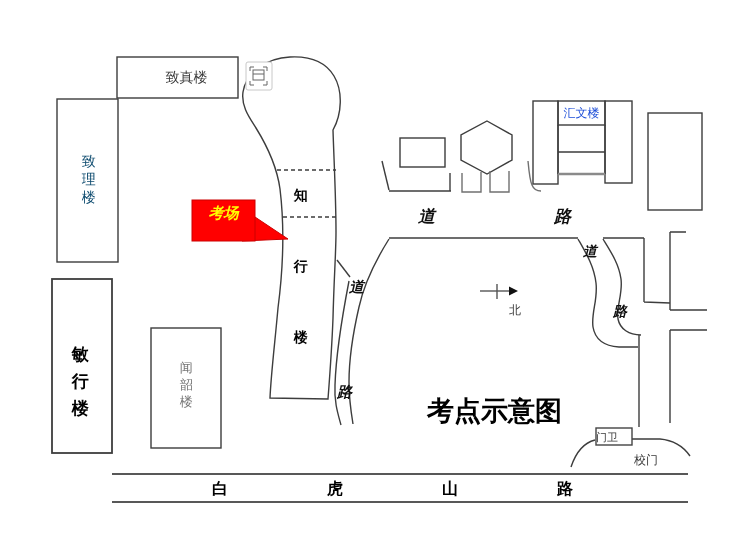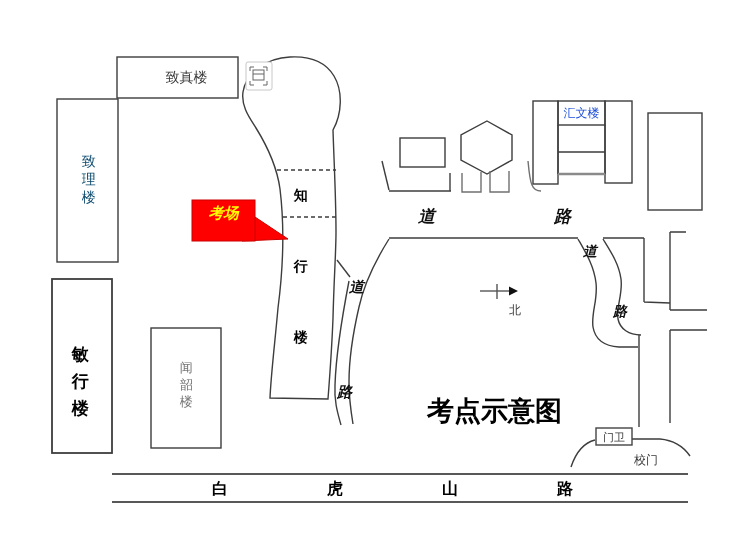--- a/index.html
+++ b/index.html
@@ -105,17 +105,17 @@
   <span class="lbl roadlbl" style="left:554px;top:205px;font-size:17px;">路</span>
   <span class="lbl roadlbl" style="left:349px;top:278px;font-size:15px;">道</span>
   <span class="lbl roadlbl" style="left:337px;top:383px;font-size:15px;">路</span>
   <span class="lbl roadlbl" style="left:583px;top:243px;font-size:14px;">道</span>
   <span class="lbl roadlbl" style="left:613px;top:303px;font-size:14px;">路</span>
 
   <span class="lbl" style="left:509px;top:302px;font-size:12px;">北</span>
 
   <span class="lbl boldsans" style="left:427px;top:386px;font-size:27px;margin-top:7px;">考点示意图</span>
 
-  <span class="lbl ctr" style="left:596px;top:430px;width:36px;font-size:11px;">门卫</span>
+  <span class="lbl ctr" style="left:596px;top:430px;width:16px;font-size:11px;">门卫</span>
   <span class="lbl" style="left:634px;top:452px;font-size:12px;">校门</span>
 
   <span class="lbl boldsans" style="left:212px;top:479px;font-size:16px;letter-spacing:99px;">白虎山路</span>
 </div>
 
 </body></html>

